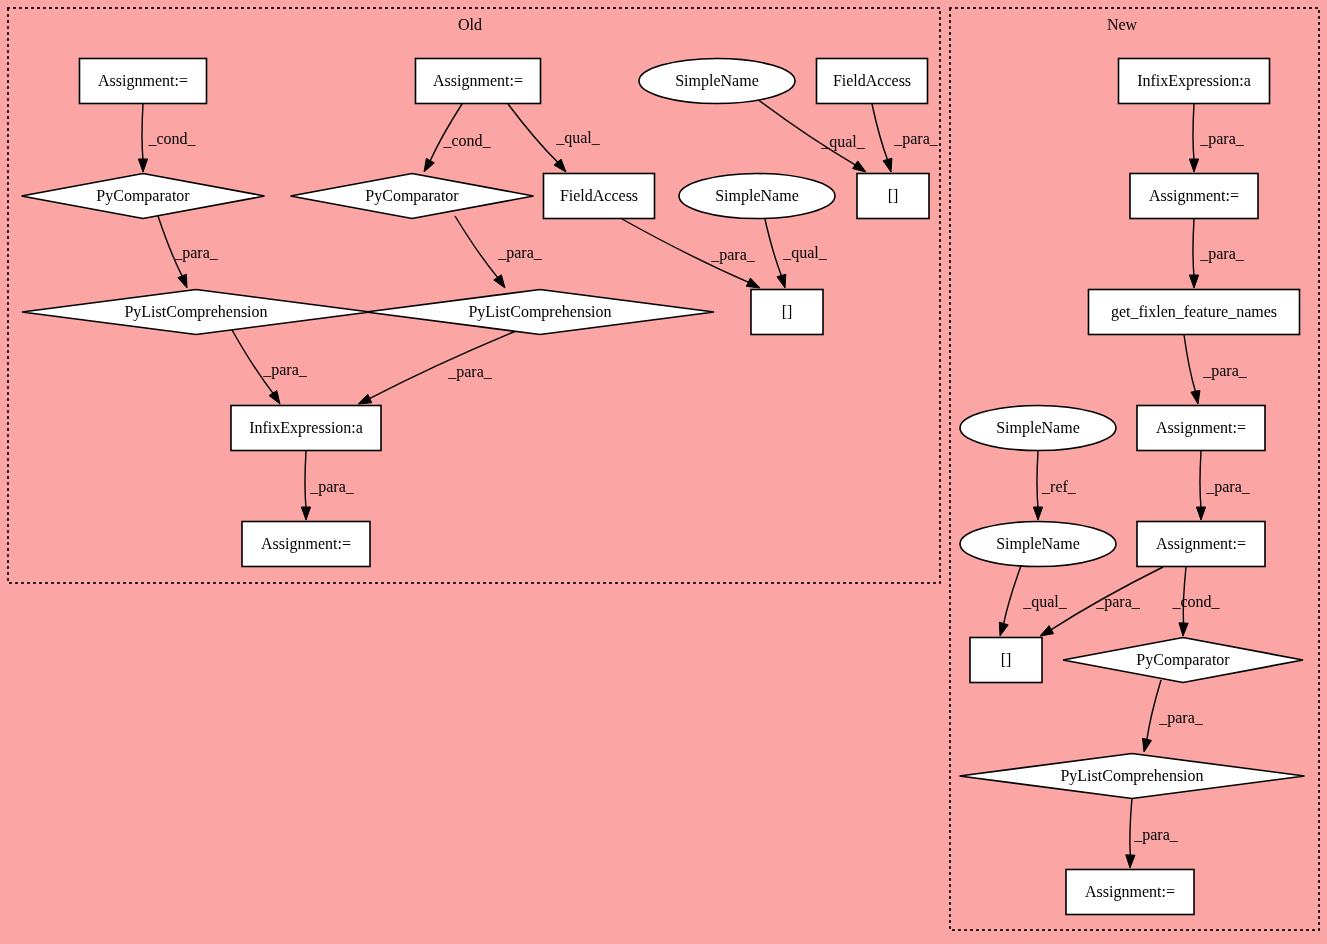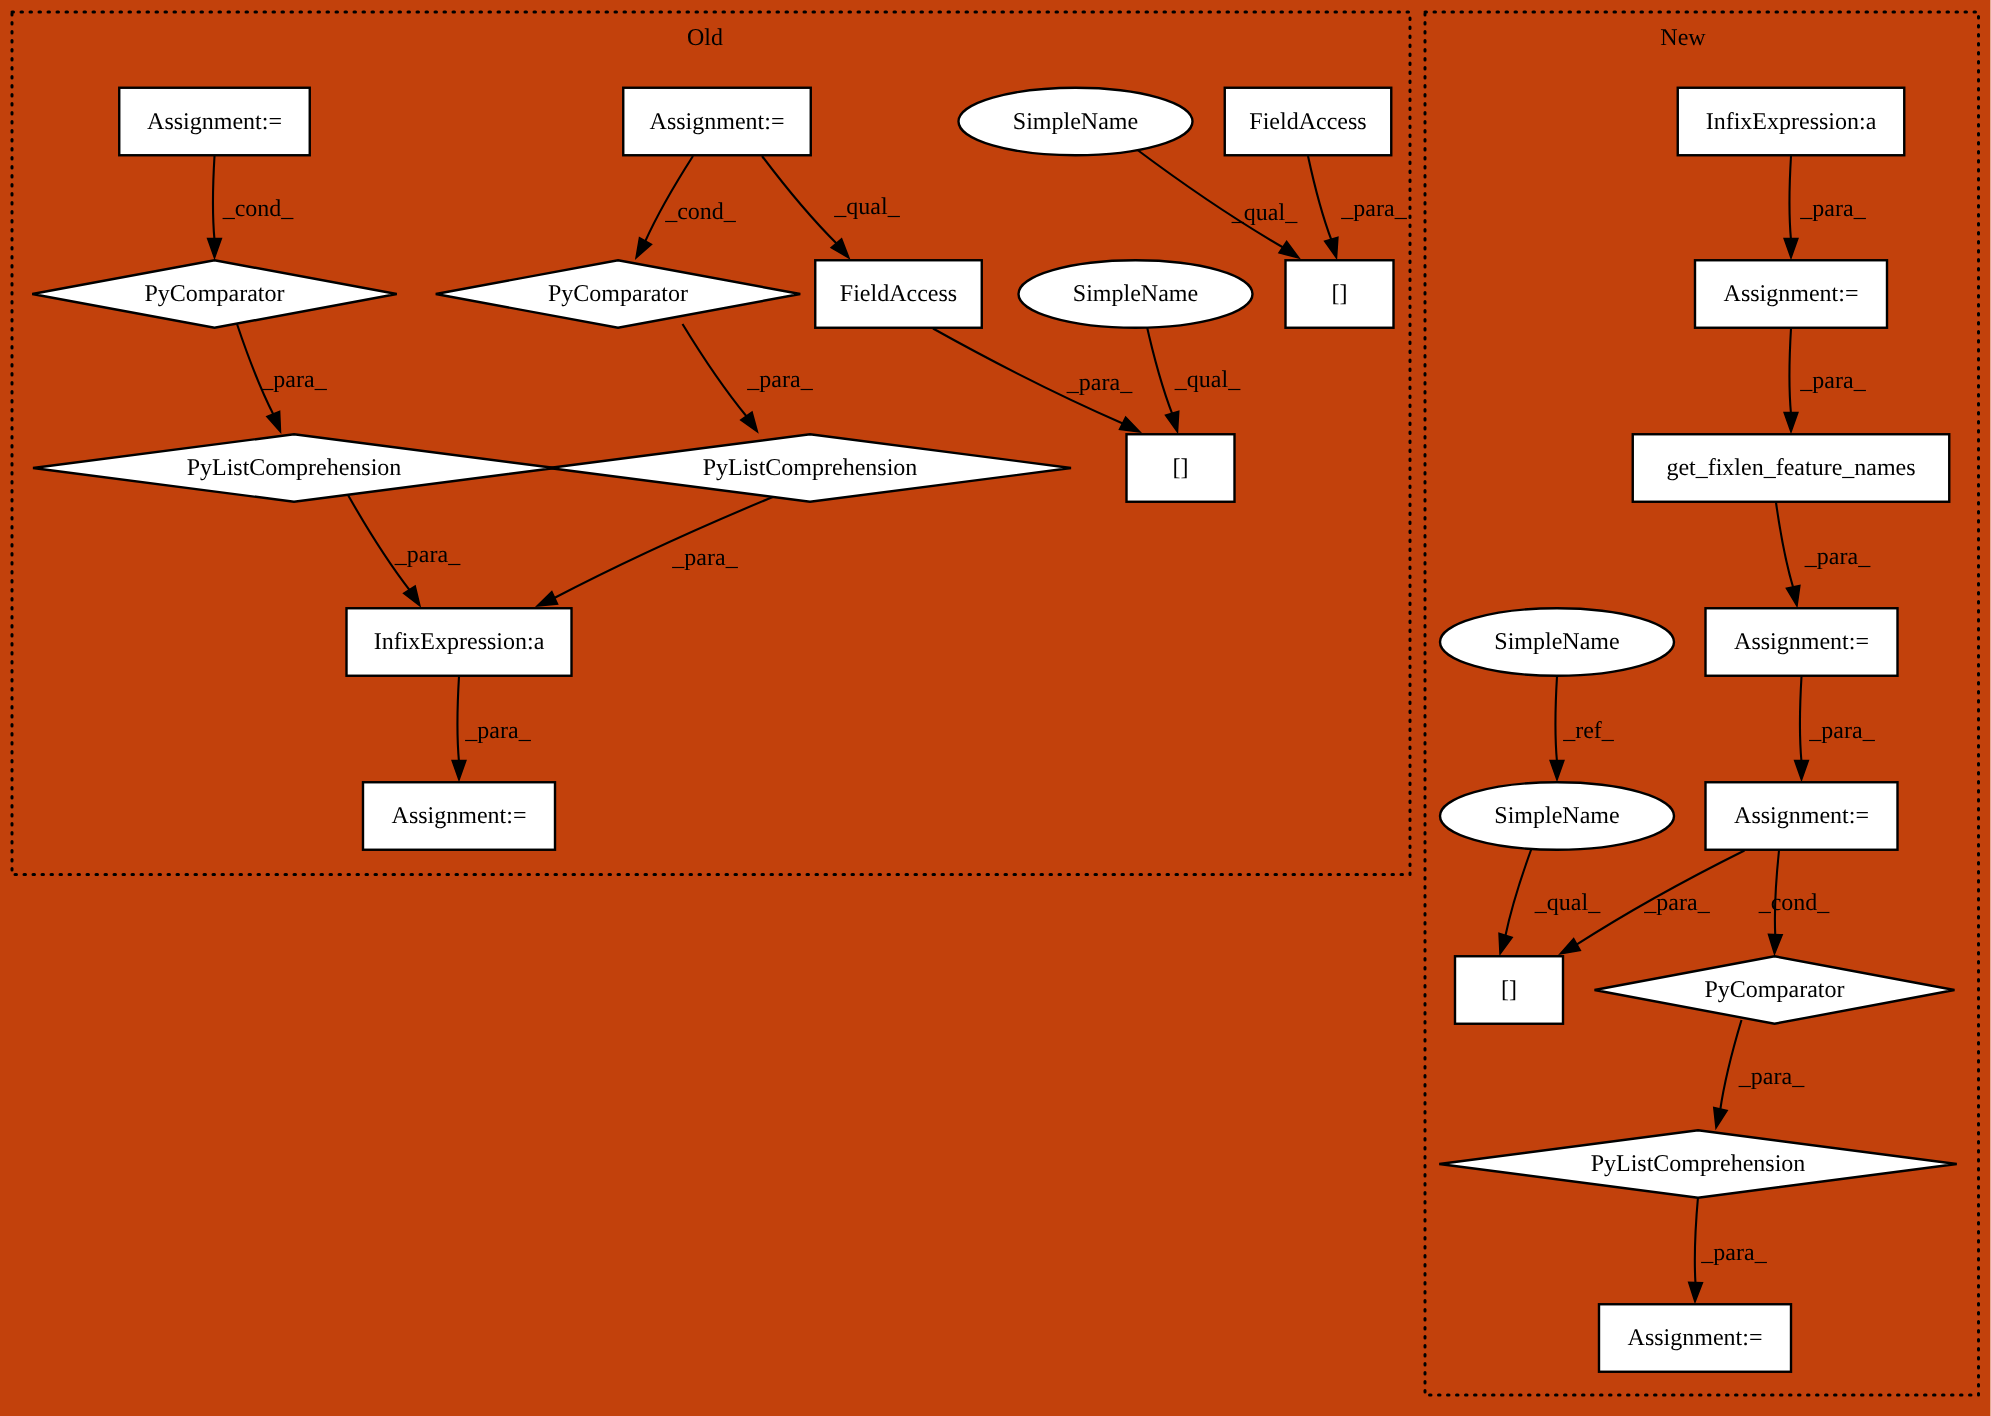--- a/index.html
+++ b/index.html
@@ -7,21 +7,21 @@
     padding: 0;
     background: #ffffff;
   }
   body {
     font-family: "Liberation Serif", "DejaVu Serif", serif;
   }
   #canvas {
     position: relative;
     width: 1327px;
     height: 944px;
-    background: #c2410c;
+    background: #fca5a5;
     overflow: hidden;
   }
   svg#graph {
     position: absolute;
     left: 0;
     top: 0;
     width: 1327px;
     height: 944px;
   }
   .cluster-rect {

